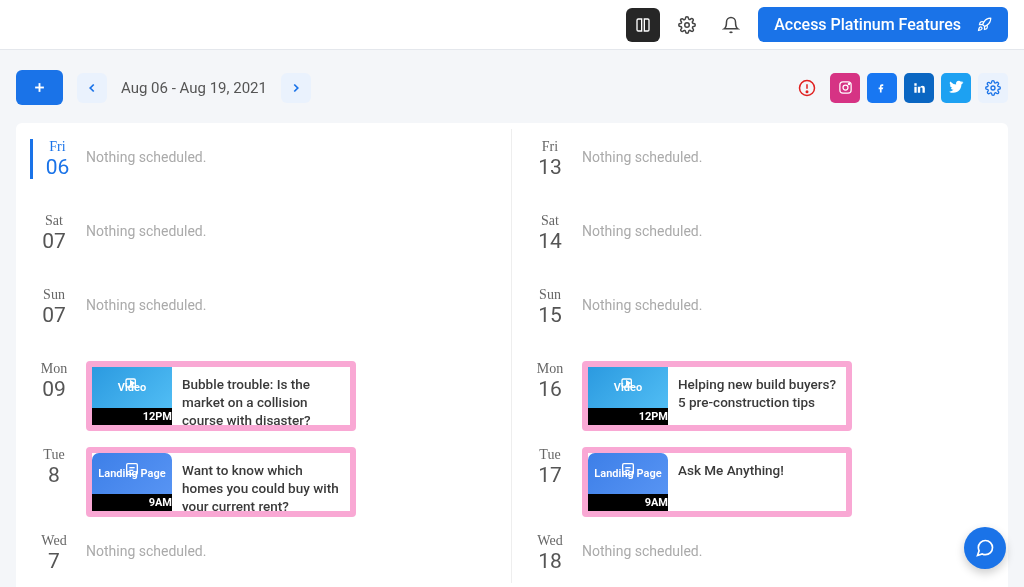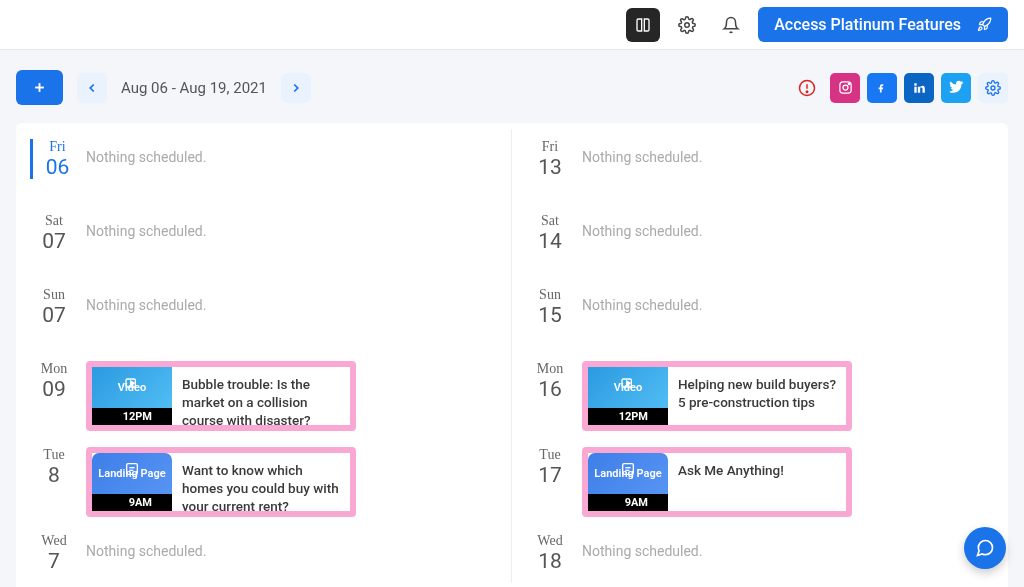--- a/index.html
+++ b/index.html
@@ -139,21 +139,21 @@
     justify-content: flex-end;
     align-items: center;
     color: #fff;
   }
   .post-thumb.video { background: linear-gradient(135deg,#2b9ae0,#56c2f7); }
   .post-thumb.landing { background: linear-gradient(135deg,#3d7fe8,#5b97f5); border-radius: 7px; }
   .post-thumb-label { font-size: 11px; font-weight: 600; margin-bottom: auto; margin-top: auto; }
   .post-thumb-icon { position:absolute; top:8px; }
   .post-time {
     width: 100%; background: #000; color: #fff;
-    text-align: right; padding: 2px 20px;
+    text-align: right; padding: 2px 0;
     font-size: 11px; font-weight: 700;
   }
   .post-title {
     padding: 8px 10px;
     font-size: 13.5px;
     line-height: 1.35;
     color: #3a3a3a;
     font-weight: 500;
   }
   

